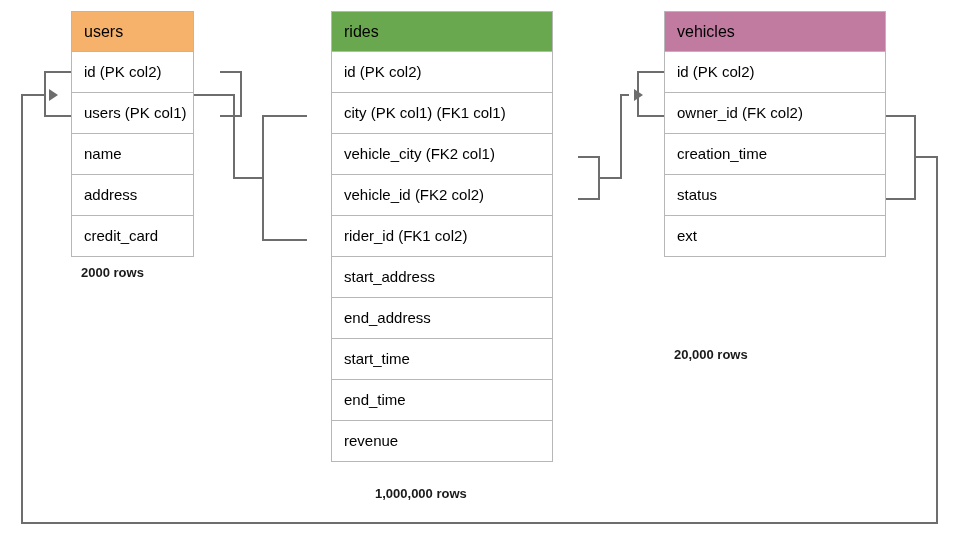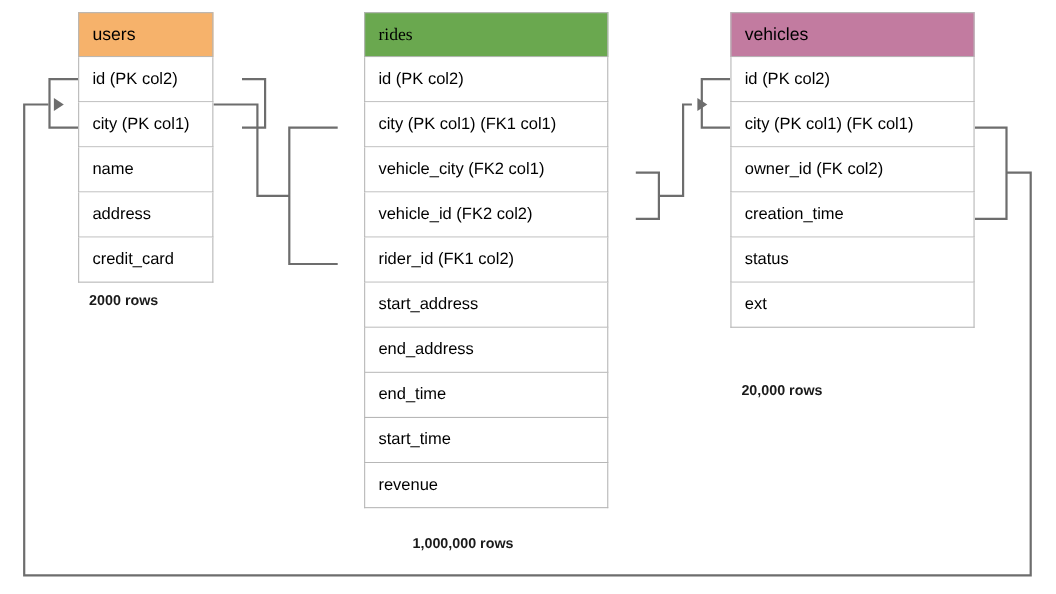--- a/index.html
+++ b/index.html
@@ -85,44 +85,43 @@
       <polygon points="643,95 634,89 634,101" class="edge-head"></polygon>
       <path d="M 71 72 L 45 72 L 45 116 L 71 116" class="edge-path"></path>
       <path d="M 886 116 L 915 116 L 915 199 L 886 199 M 915 157 L 937 157 L 937 523 L 22 523 L 22 95 L 44 95" class="edge-path"></path>
       <polygon points="58,95 49,89 49,101" class="edge-head"></polygon>
     </svg>
 
   <div id="entities-layer">
       <div class="entity" style="left: 71px; top: 11px; width: 123px;">
         <div class="entity-header" style="background: rgb(246, 178, 107);">users</div>
         <div class="entity-row">id (PK col2)</div>
-        <div class="entity-row">city (PK col1)</div>
+        <div class="entity-row">users (PK col1)</div>
         <div class="entity-row">name</div>
         <div class="entity-row">address</div>
         <div class="entity-row">credit_card</div>
       </div>
       <div class="entity-caption" style="left: 81px; top: 265px;">2000 rows</div>
       <div class="entity" style="left: 331px; top: 11px; width: 222px;">
-        <div class="entity-header" style="background: rgb(106, 168, 79); font-family: Liberation Serif, serif;">rides</div>
+        <div class="entity-header" style="background: rgb(106, 168, 79);">rides</div>
         <div class="entity-row">id (PK col2)</div>
         <div class="entity-row">city (PK col1) (FK1 col1)</div>
         <div class="entity-row">vehicle_city (FK2 col1)</div>
         <div class="entity-row">vehicle_id (FK2 col2)</div>
         <div class="entity-row">rider_id (FK1 col2)</div>
         <div class="entity-row">start_address</div>
         <div class="entity-row">end_address</div>
+        <div class="entity-row">start_time</div>
         <div class="entity-row">end_time</div>
-        <div class="entity-row">start_time</div>
         <div class="entity-row">revenue</div>
       </div>
       <div class="entity-caption" style="left: 341px; top: 486px; margin-left: 34px;">1,000,000 rows</div>
       <div class="entity" style="left: 664px; top: 11px; width: 222px;">
         <div class="entity-header" style="background: rgb(194, 123, 160);">vehicles</div>
         <div class="entity-row">id (PK col2)</div>
-        <div class="entity-row">city (PK col1) (FK col1)</div>
         <div class="entity-row">owner_id (FK col2)</div>
         <div class="entity-row">creation_time</div>
         <div class="entity-row">status</div>
         <div class="entity-row">ext</div>
       </div>
       <div class="entity-caption" style="left: 674px; top: 347px;">20,000 rows</div>
     </div>
 
 </div>
 

